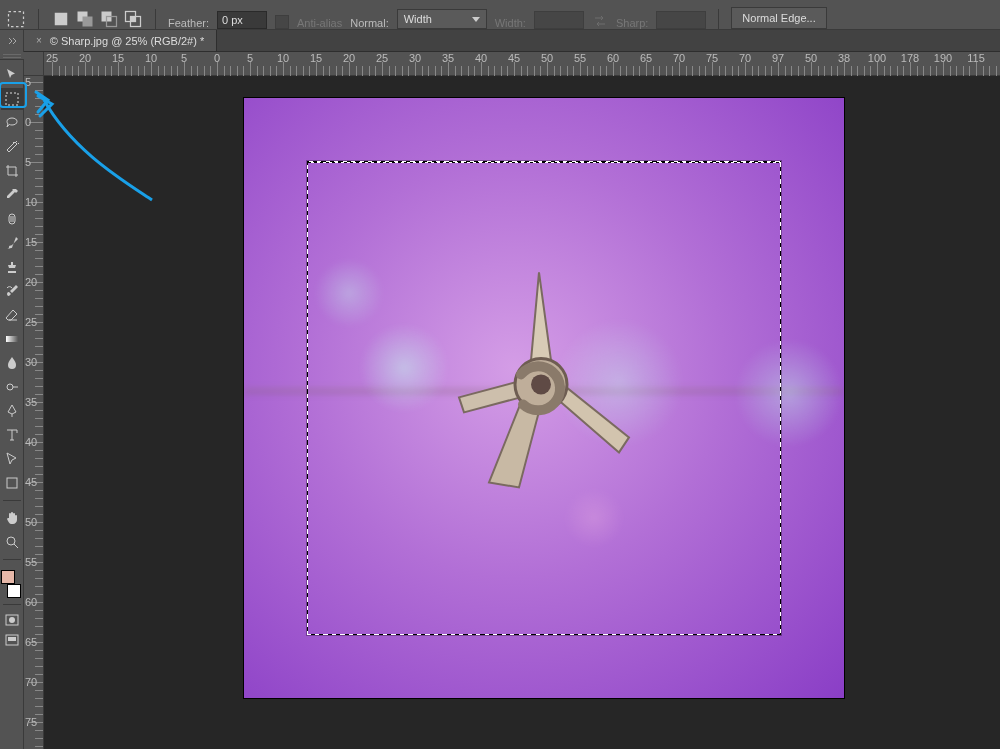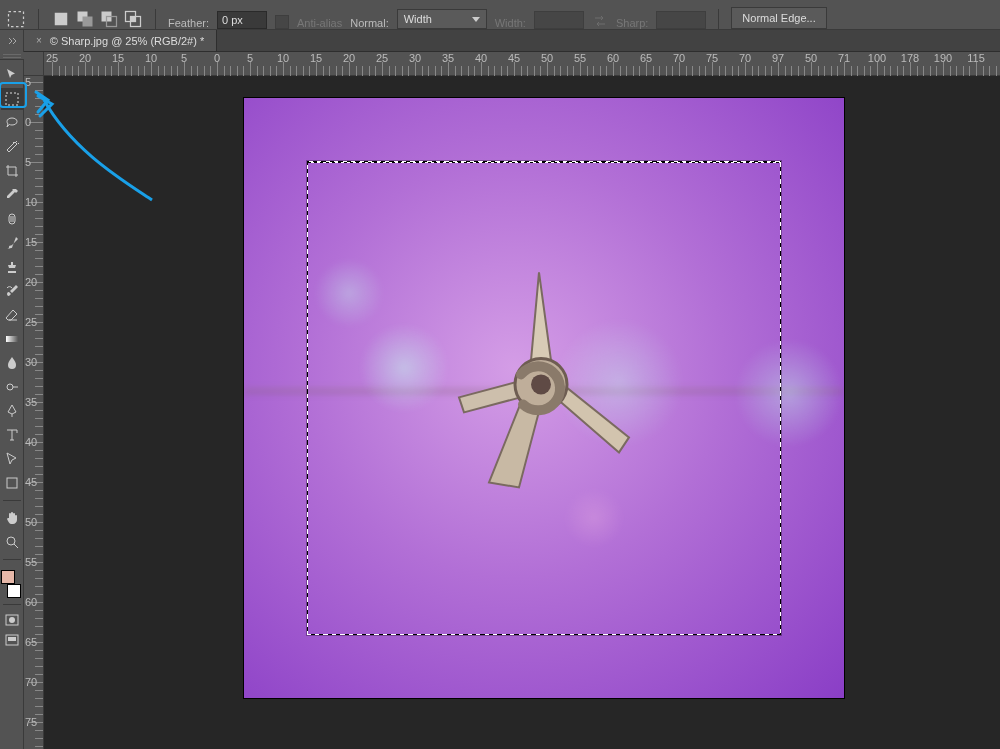--- a/index.html
+++ b/index.html
@@ -421,21 +421,21 @@
     <div class="htick" style="left: 747.2px;"></div>
     <div class="htick" style="left: 753.8px;"></div>
     <div class="htick" style="left: 760.4px;"></div>
     <div class="htick major" style="left: 767px;"></div>
     <div class="hlabel" style="left: 767px;">50</div>
     <div class="htick" style="left: 773.6px;"></div>
     <div class="htick" style="left: 780.2px;"></div>
     <div class="htick" style="left: 786.8px;"></div>
     <div class="htick" style="left: 793.4px;"></div>
     <div class="htick major" style="left: 800px;"></div>
-    <div class="hlabel" style="left: 800px;">71</div>
+    <div class="hlabel" style="left: 800px;">38</div>
     <div class="htick" style="left: 806.6px;"></div>
     <div class="htick" style="left: 813.2px;"></div>
     <div class="htick" style="left: 819.8px;"></div>
     <div class="htick" style="left: 826.4px;"></div>
     <div class="htick major" style="left: 833px;"></div>
     <div class="hlabel" style="left: 833px;">100</div>
     <div class="htick" style="left: 839.6px;"></div>
     <div class="htick" style="left: 846.2px;"></div>
     <div class="htick" style="left: 852.8px;"></div>
     <div class="htick" style="left: 859.4px;"></div>

